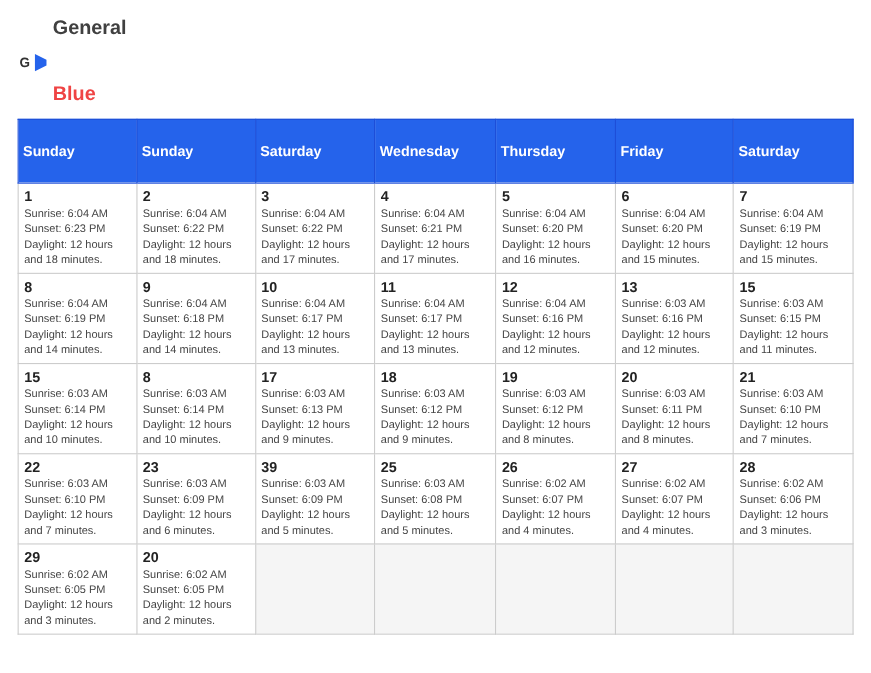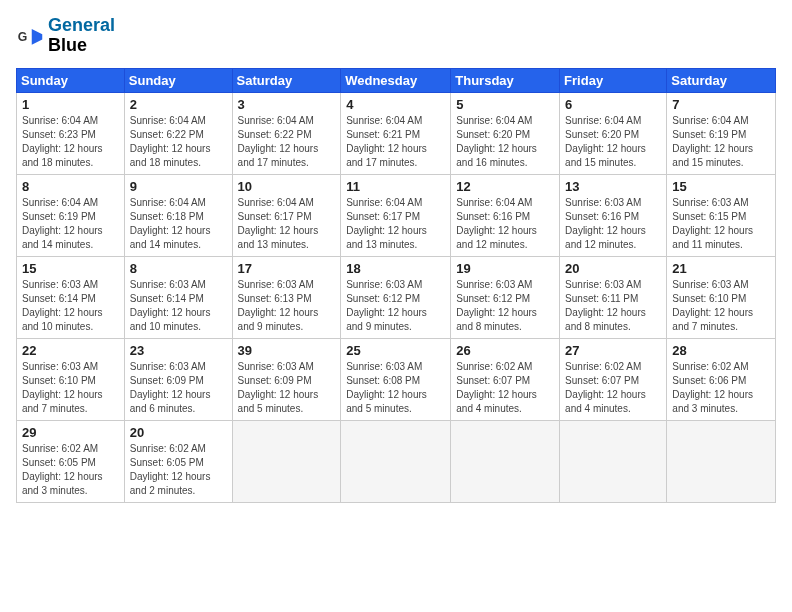--- a/index.html
+++ b/index.html
@@ -17,24 +17,24 @@
       margin-bottom: 12px;
     }
     .logo {
       display: flex;
       align-items: center;
       gap: 4px;
     }
     .logo-text {
       font-size: 18px;
       font-weight: bold;
-      color: #0369a1;
+      color: #404040;
       line-height: 1.1;
     }
-    .logo-blue { color: #000000; }
+    .logo-blue { color: #ef4444; margin-top: 40px; }
     .logo-icon {
       width: 28px;
       height: 28px;
     }
     .title-block {
       text-align: right;
     }
     .month-year {
       font-size: 32px;
       font-weight: bold;
@@ -46,21 +46,21 @@
     }
     .calendar {
       width: 100%;
       border-collapse: collapse;
     }
     .calendar th {
       background: #2563eb;
       color: #fff;
       font-size: 13px;
       font-weight: bold;
-      padding: 4px 4px;
+      padding: 21px 4px;
       text-align: left;
       border: 1px solid #1d4ed8;
     }
     .calendar td {
       border: 1px solid #ccc;
       vertical-align: top;
       padding: 4px 5px;
       width: 113px;
       min-height: 75px;
       font-size: 10.5px;

